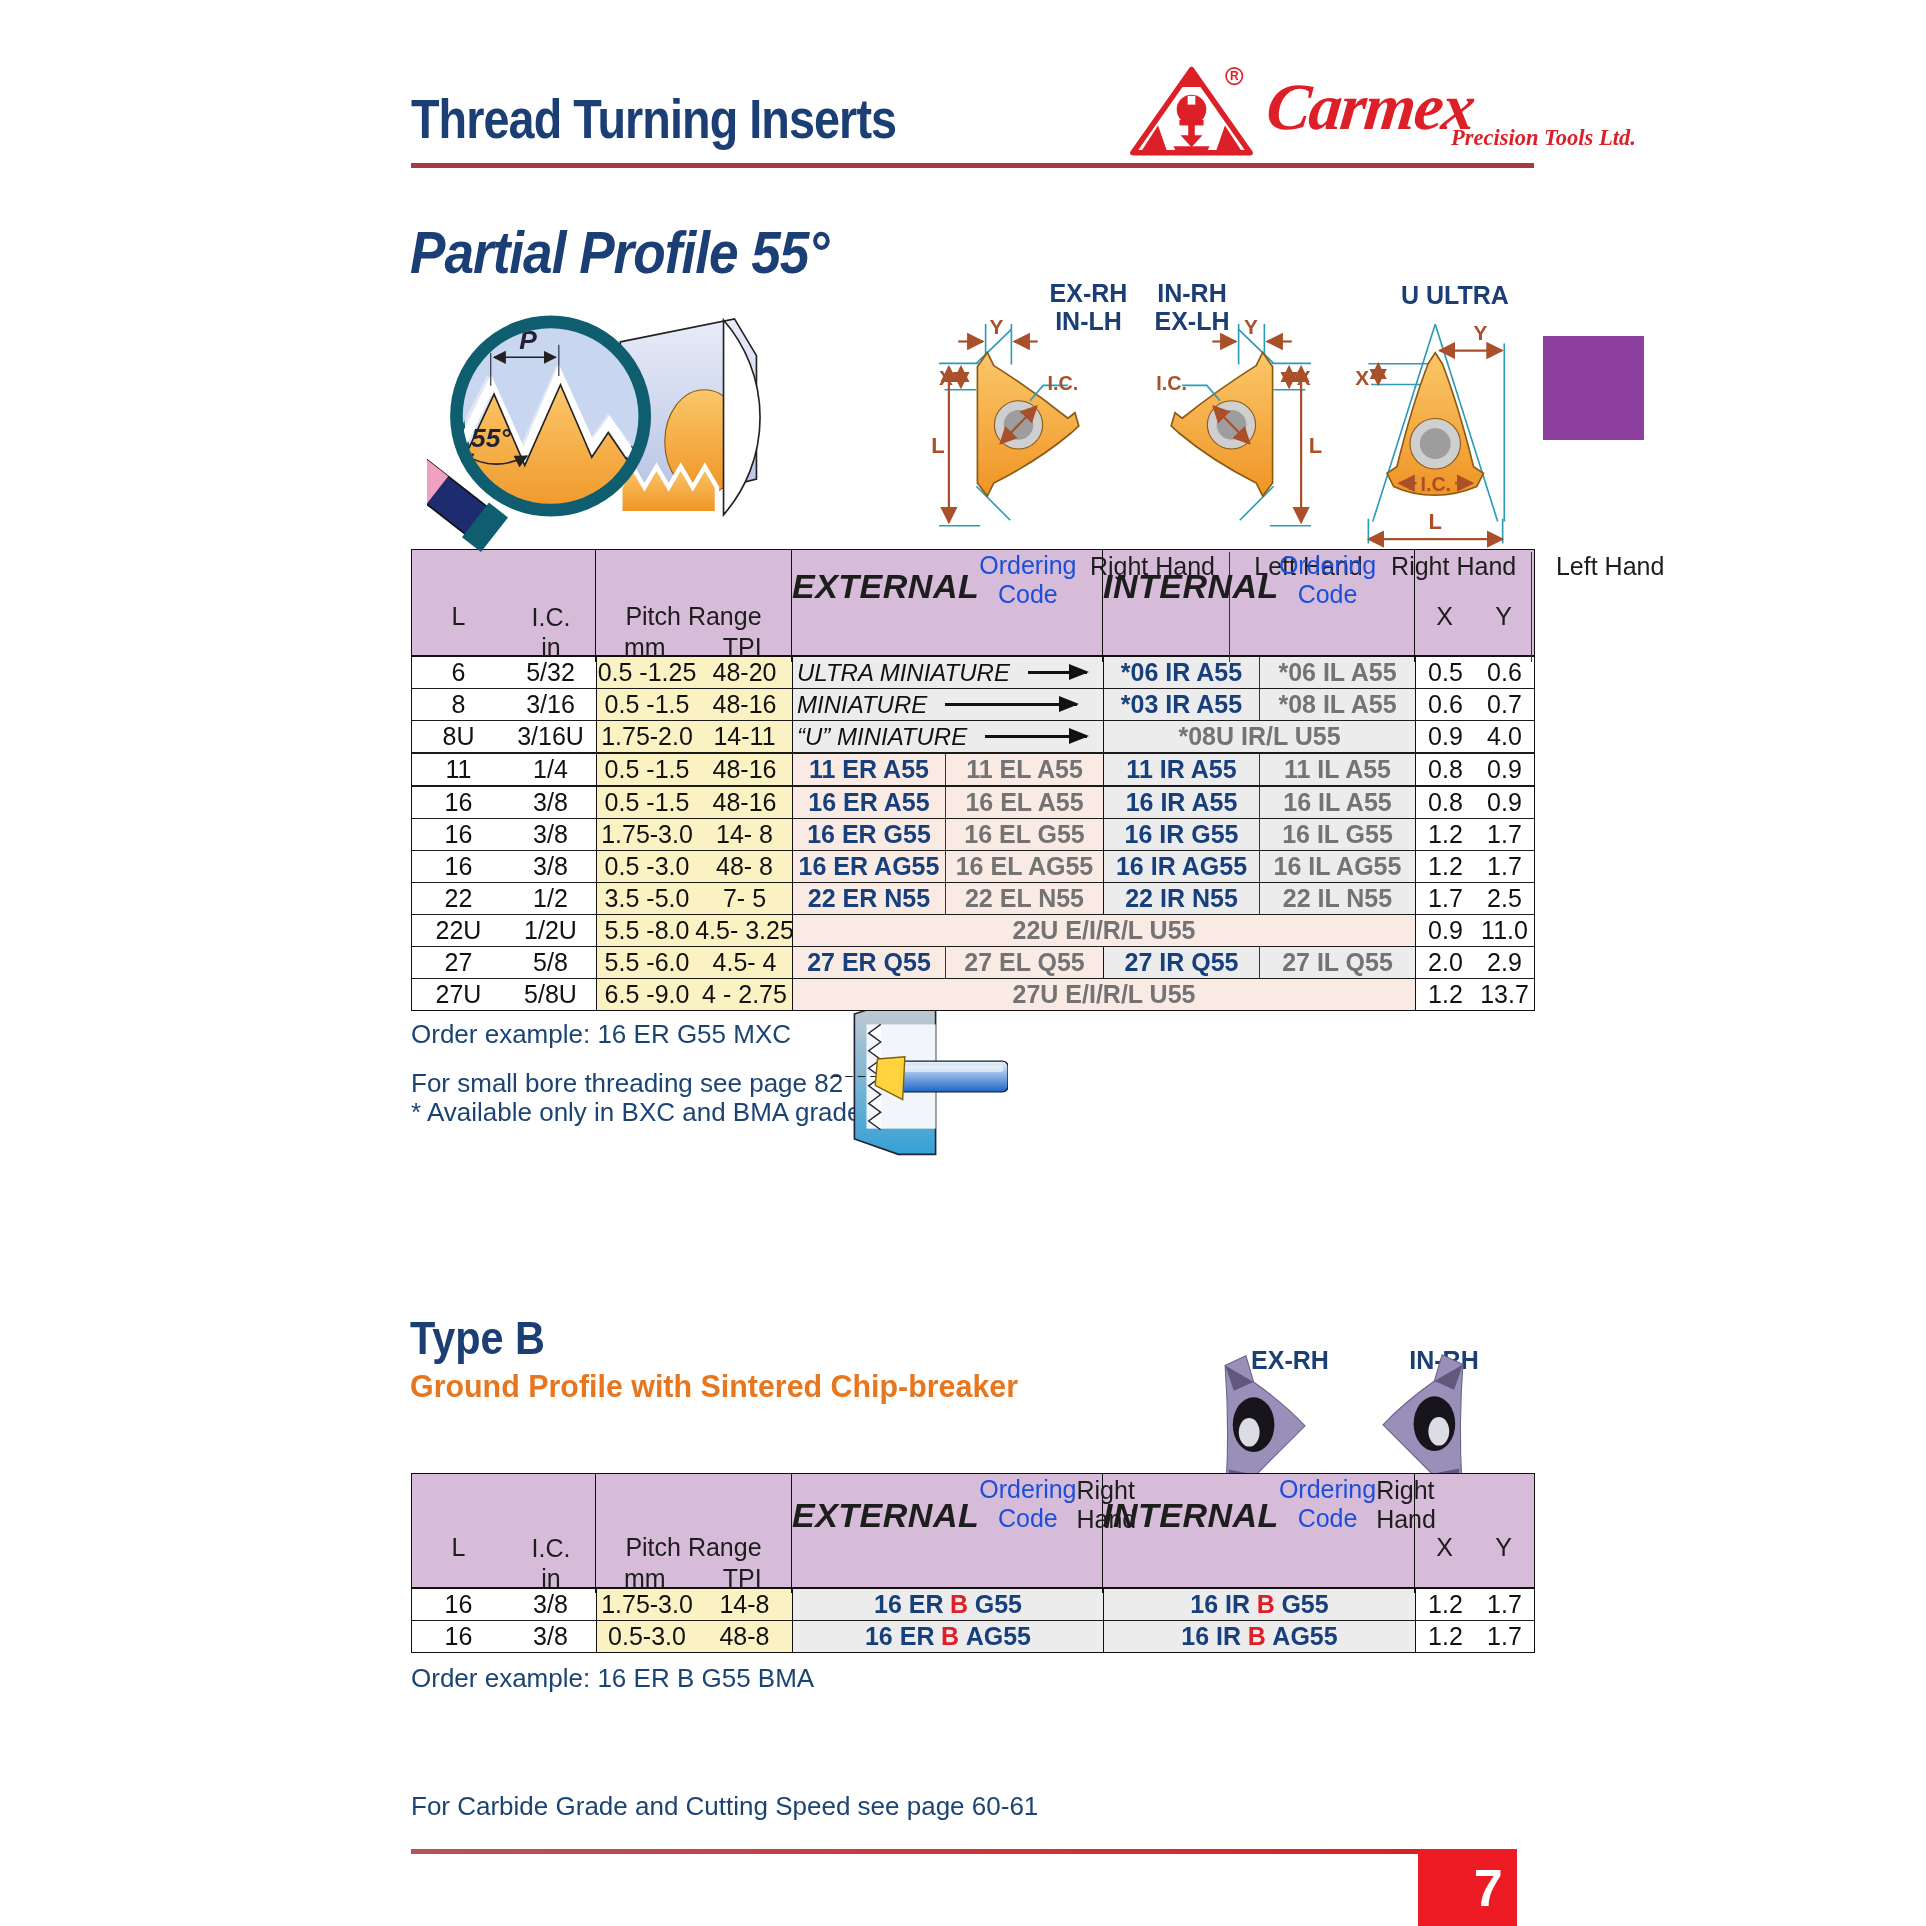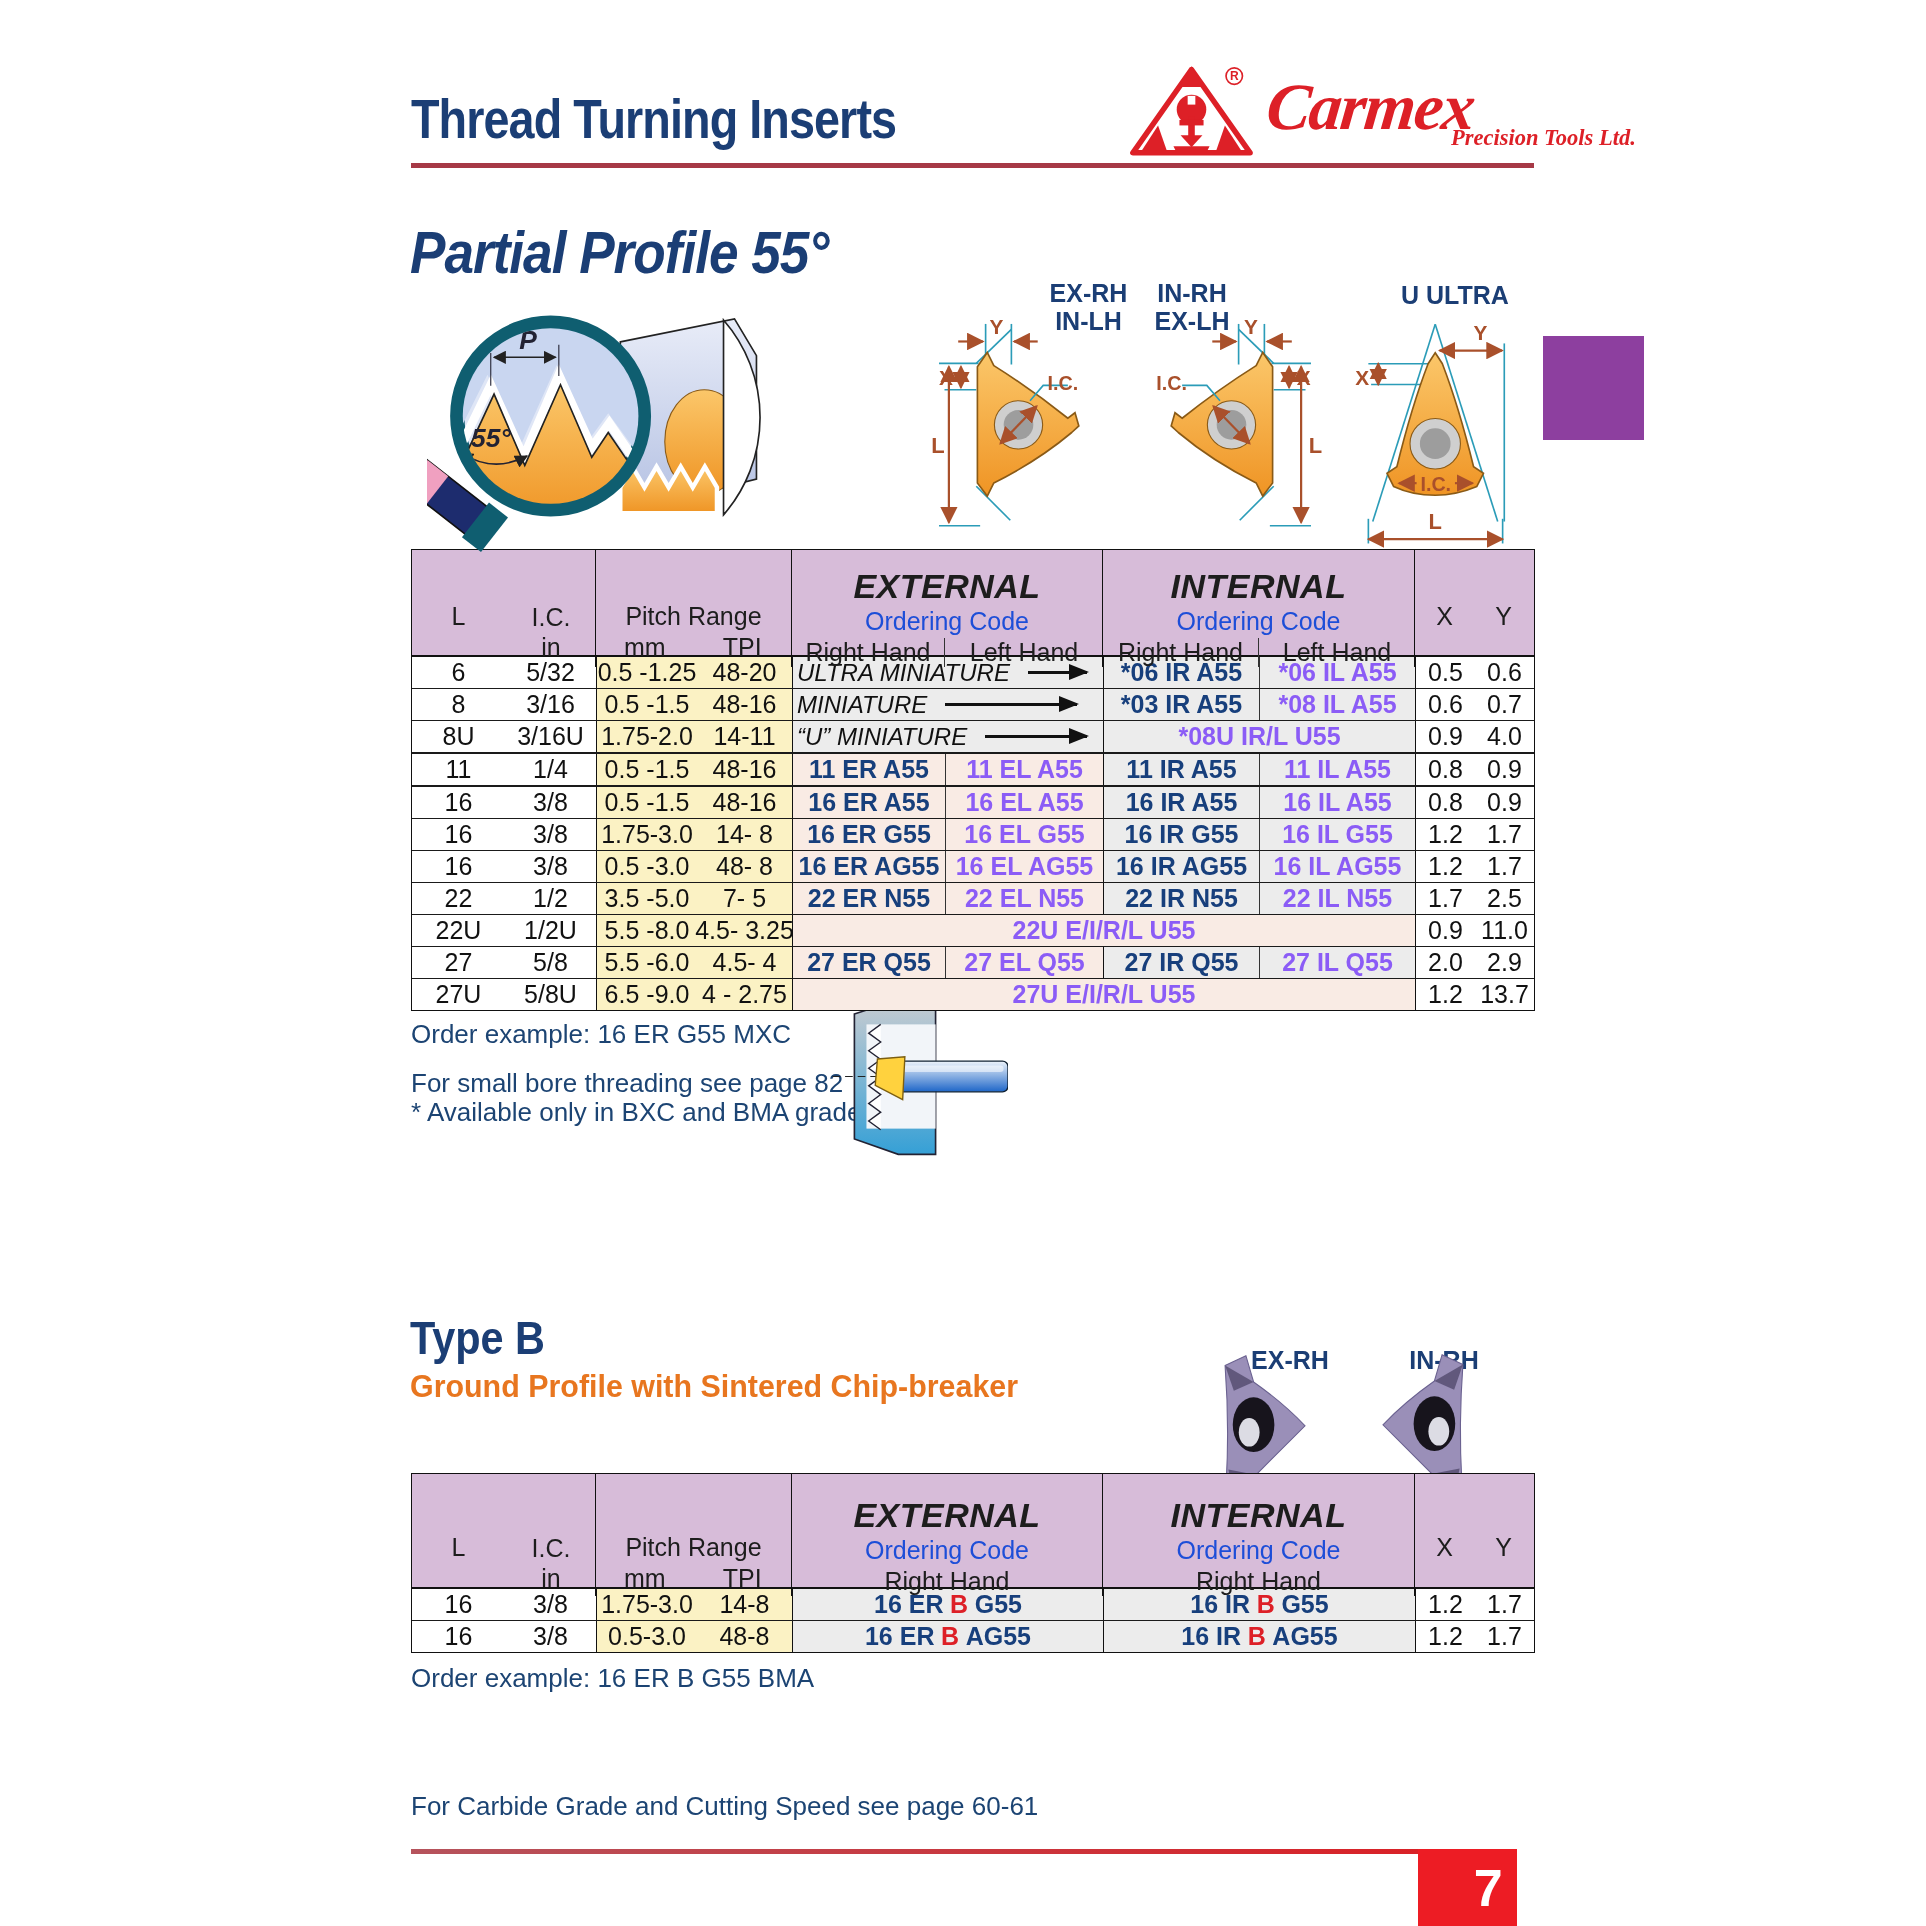--- a/index.html
+++ b/index.html
@@ -27,21 +27,21 @@
   .hg:last-child{border-right:none;}
   .h45{font-size:25px;color:#1d1d1d;}
   .hg1{display:grid;grid-template-columns:93px 92px;padding-top:52px;}
   .tall .hg1{padding-top:59px;}
   .hg1 .one{text-align:center;}
   .hic{display:flex;flex-direction:column;align-items:center;line-height:30px;}
   .hg2{padding-top:52px;text-align:center;}
   .tall .hg2{padding-top:59px;}
   .pr-sub{display:flex;margin-top:2.2px;}
   .pr-sub span{flex:1;text-align:center;}
-  .hg34{display:flex;flex-direction:column;}
+  .hg34{display:flex;flex-direction:row;}
   .hbig{font-size:34px;font-weight:bold;font-style:italic;text-align:center;margin-top:16.5px;letter-spacing:0.5px;color:#1d1d1d;}
   .tall .hbig{margin-top:22px;}
   .hord{font-size:25px;text-align:center;margin-top:1.1px;color:#1d4ed8;}
   .hands{flex:1;display:grid;margin-top:2.2px;}
   .hands3{grid-template-columns:153px 158px;}
   .hands4{grid-template-columns:156px 156px;}
   .hands span{display:flex;align-items:flex-start;justify-content:center;font-size:25px;color:#1d1d1d;}
   .hands span:first-child{border-right:1.1px solid #333;}
   .hands1{flex:1;display:flex;align-items:flex-start;justify-content:center;font-size:25px;color:#1d1d1d;margin-top:2.2px;}
   .hg5{display:grid;grid-template-columns:59px 59px;padding-top:52px;}
@@ -52,21 +52,21 @@
   .prow.gsep{border-top-width:2.2px;}
   .tbrow{display:grid;grid-template-columns:93px 92px 100px 96px 311px 312px 59px 59px;
          height:31px;border-top:1.1px solid #1a1a1a;}
   .c{display:flex;align-items:center;justify-content:center;font-size:25px;box-sizing:border-box;white-space:nowrap;}
   .b3{border-right:1.6px solid #111;}
   .b1{border-right:1.1px solid #333;}
   .yel{background:#fbf2c4;}
   .pch{background:#f9ebe4;}
   .gry{background:#ececec;}
   .rh{color:#173f7c;font-weight:bold;}
-  .lh{color:#8b5cf6;font-weight:bold;}
+  .lh{color:#737373;font-weight:bold;}
   .sp2{grid-column:span 2;}
   .sp4{grid-column:span 4;}
   .mini{justify-content:flex-start;padding-left:4px;}
   .mlbl{font-style:italic;font-size:24px;color:#111;}
   .marrow{flex:1;max-width:132px;height:3.8px;background:#111;margin:0 16.5px 0 17.6px;position:relative;}
   .marrow:after{content:"";position:absolute;right:-2.2px;top:-7.1px;width:0;height:0;
                 border-left:20px solid #111;border-top:8.8px solid transparent;border-bottom:8.8px solid transparent;}
   .bred{color:#dd2027;font-weight:bold;margin:0 6.6px;}
   
   .note{font-size:26px;color:#1c4473;white-space:nowrap;}

